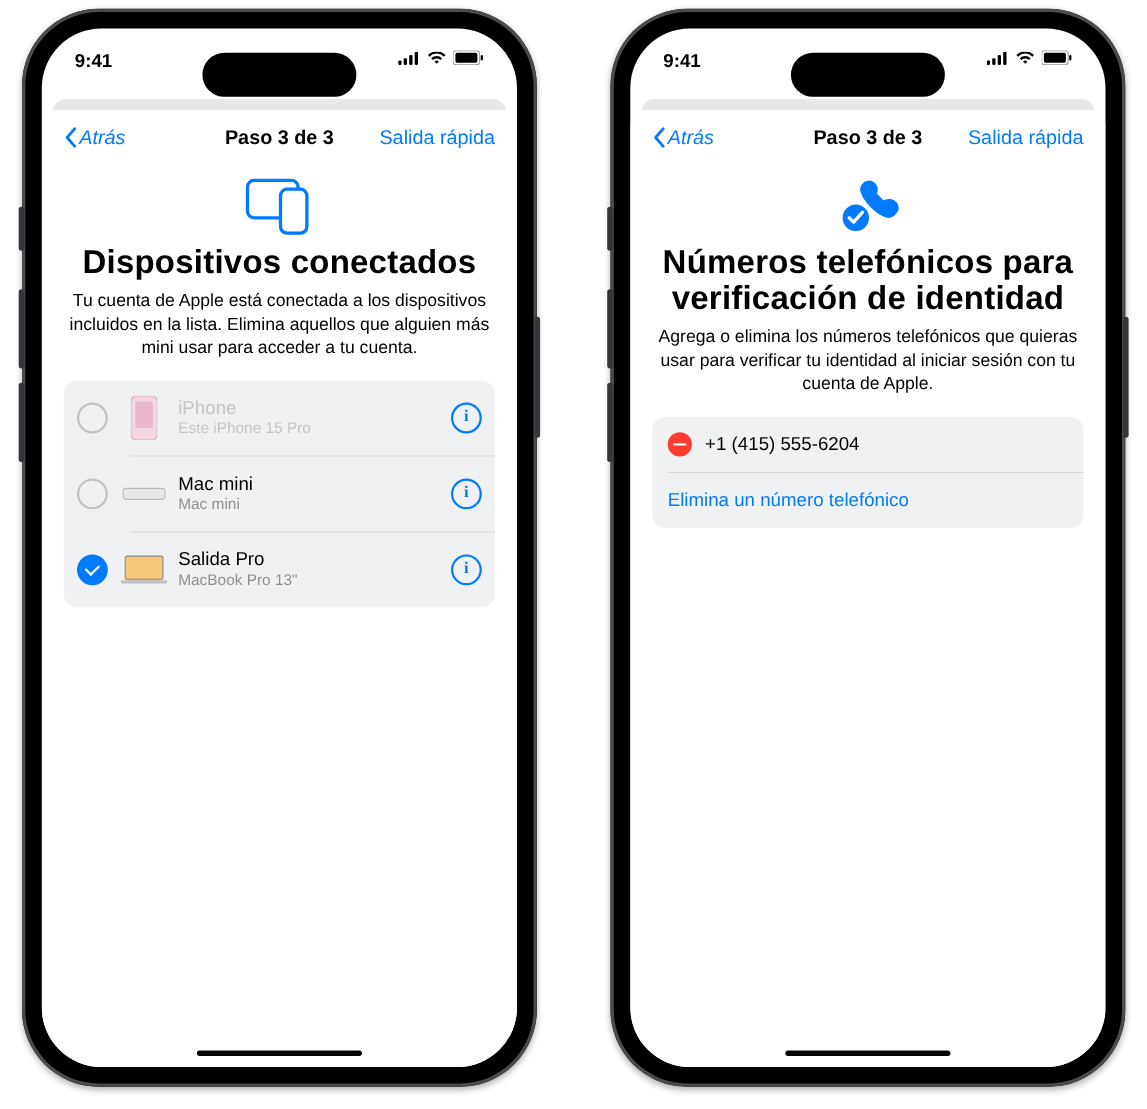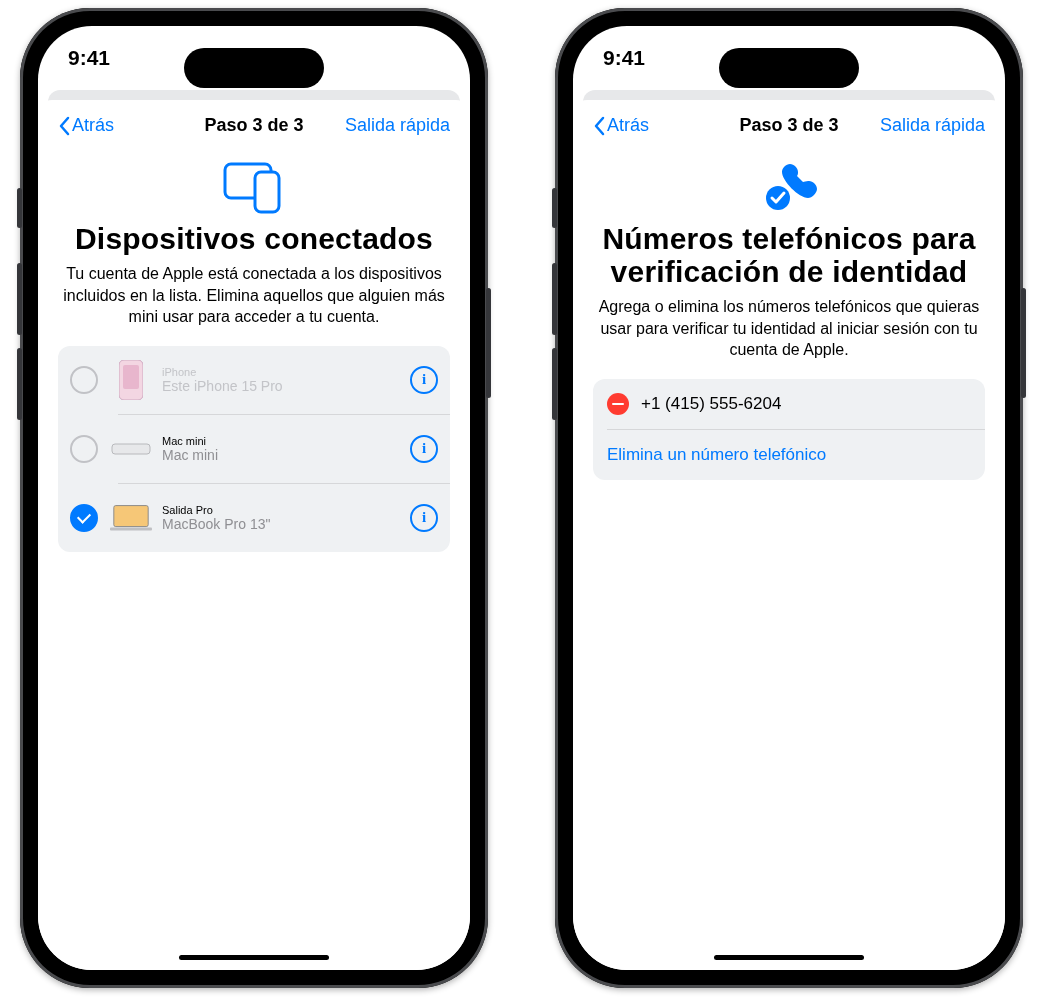--- a/index.html
+++ b/index.html
@@ -8,40 +8,40 @@
   .phone{position:absolute;top:8px;width:468px;height:980px;border-radius:70px;background:#000;box-shadow:inset 0 0 0 3px #4a4b4e, 0 2px 6px rgba(0,0,0,.3);}
   .phone.left{left:20px;}
   .phone.right{left:555px;}
   .btn-edge{position:absolute;background:#35363a;border-radius:3px;}
   .btn-l1{left:-3px;top:180px;width:5px;height:40px;}
   .btn-l2{left:-3px;top:255px;width:5px;height:72px;}
   .btn-l3{left:-3px;top:340px;width:5px;height:72px;}
   .btn-r1{right:-3px;top:280px;width:5px;height:110px;}
   .screen{position:absolute;inset:18px;border-radius:54px;background:#fff;overflow:hidden;}
   .island{position:absolute;top:22px;left:50%;transform:translateX(-50%);width:140px;height:40px;background:#000;border-radius:22px;}
-  .status{position:absolute;top:0;left:0;right:0;height:64px;display:flex;align-items:flex-start;justify-content:space-between;padding:20px 30px 0;font-weight:600;font-size:21px;flex-direction:column;}
+  .status{position:absolute;top:0;left:0;right:0;height:64px;display:flex;align-items:flex-start;justify-content:space-between;padding:20px 30px 0;font-weight:600;font-size:17px;}
   .status .right-icons{display:flex;align-items:center;gap:6px;}
   .sheet{position:absolute;left:0;right:0;top:74px;bottom:0;border-top-left-radius:14px;border-top-right-radius:14px;padding:0 20px;box-sizing:border-box;background:#fff;}
   .back-card{position:absolute;left:10px;right:10px;top:-10px;height:30px;background:#e7e8ea;border-radius:12px;}
   .nav{position:relative;display:flex;align-items:center;justify-content:space-between;height:50px;font-size:18px;}
-  .nav .back{color:var(--blue);display:flex;align-items:flex-end;gap:2px;}
+  .nav .back{color:var(--blue);display:flex;align-items:flex-start;gap:2px;font-style:italic;}
   .nav .step{position:absolute;left:0;right:0;text-align:center;font-weight:600;pointer-events:none;}
   .nav .quick{color:var(--blue);}
   .hero{text-align:center;margin-top:8px;}
   .hero svg{display:block;margin:0 auto 8px;}
   h1{margin:4px 0 8px;font-size:30px;font-weight:700;letter-spacing:.2px;text-align:center;line-height:1.1;}
   p.desc{margin:0 4px 18px;font-size:16px;text-align:center;line-height:1.35;}
   .list{background:var(--gray-bg);border-radius:12px;overflow:hidden;}
   .row{display:flex;align-items:center;height:68px;padding:0 12px;}
   .sep{height:1px;background:#d6d7d9;margin-left:60px;}
   .radio{width:24px;height:24px;border:2px solid #c1c2c6;border-radius:50%;flex:0 0 24px;margin-right:12px;}
   .radio.on{border-color:var(--blue);background:var(--blue);display:flex;align-items:center;justify-content:center;}
   .radio.on::after{content:"";width:10px;height:6px;border-left:2.5px solid #fff;border-bottom:2.5px solid #fff;transform:rotate(-45deg) translate(1px,-1px);}
   .thumb{width:42px;height:42px;display:flex;align-items:center;justify-content:center;margin-right:10px;}
-  .dname{font-size:11px;line-height:1.1;}
+  .dname{font-size:17px;line-height:1.1;}
   .dsub{font-size:14px;color:var(--dim);}
   .dim .dname,.dim .dsub{color:#c3c4c8;}
   .info-i{margin-left:auto;width:24px;height:24px;border:2px solid var(--blue);border-radius:50%;color:var(--blue);font-weight:700;font-family:Georgia,serif;display:flex;align-items:center;justify-content:center;font-size:15px;}
   .phone-row{display:flex;align-items:center;height:50px;padding:0 14px;}
   .minus{width:22px;height:22px;background:#ff3b30;border-radius:50%;position:relative;flex:0 0 22px;margin-right:12px;}
   .minus::after{content:"";position:absolute;left:5px;right:5px;top:10px;height:2px;background:#fff;border-radius:1px;}
   .addlink{color:var(--blue);font-size:17px;padding:0 14px;height:50px;display:flex;align-items:center;}
   .bottom{position:absolute;left:20px;right:20px;bottom:40px;}
   .primary-btn{background:var(--blue);color:#fff;border-radius:12px;height:52px;display:flex;align-items:center;justify-content:center;font-weight:600;font-size:17px;}
   .skip{color:var(--blue);text-align:center;font-weight:600;font-size:17px;margin-top:14px;}

